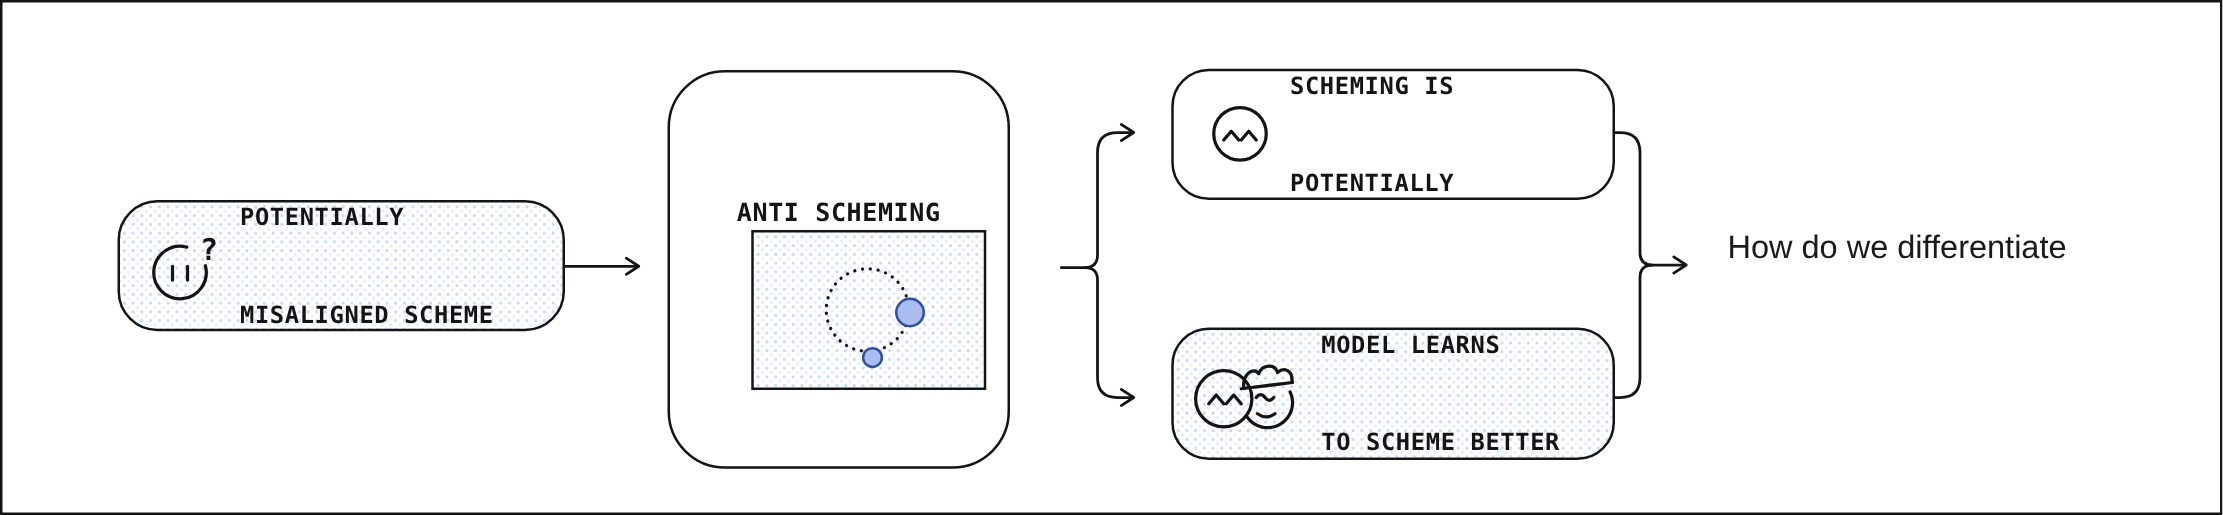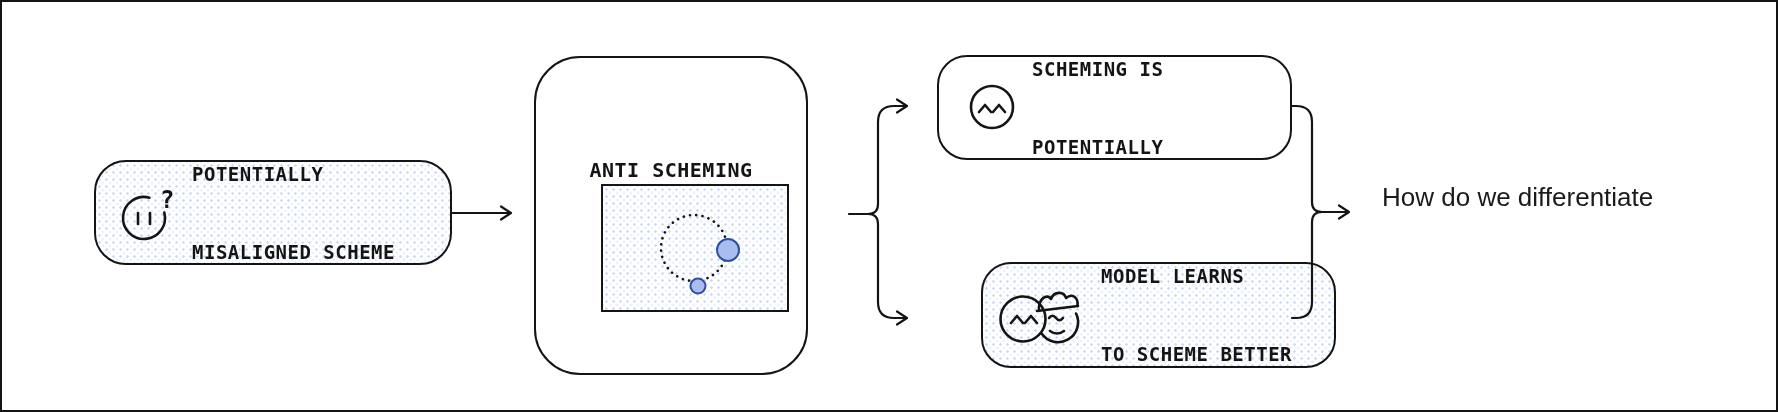--- a/index.html
+++ b/index.html
@@ -93,21 +93,21 @@
       <circle cx="30" cy="30" r="21"></circle>
       <path d="M17 35 L23 28 L29 35"></path>
       <path d="M31 35 L37 28 L43 35"></path>
     </svg>
     <div class="mono-label vcenter" style="left:93px;">
       <div>SCHEMING IS</div>
       <div>POTENTIALLY</div>
     </div>
   </div>
 
-  <div class="box halftone" style="left:935px;top:260px;width:355px;height:106px;border-radius:30px;margin-left:44px;">
+  <div class="box halftone" style="left:935px;top:260px;width:355px;height:106px;border-radius:30px;">
     <svg class="icon" style="left:7px;top:15px;" width="100" height="80" viewBox="0 0 100 80">
       <path d="M86.1 34.5 A20 20 0 0 1 51.6 54.5"></path>
       <path d="M47 32 L88 27"></path>
       <path d="M49 31 C48 20 57 14 61 20 C64 12 74 12 76 19 C82 14 88.5 18 87.5 27"></path>
       <path d="M59 39 q3.5 -4.5 7 0 q3.5 4.5 7 0"></path>
       <path d="M60 52 Q67 57 74 52"></path>
       <circle cx="33" cy="40" r="22.5"></circle>
       <path d="M21 44 L27 37 L33 44"></path>
       <path d="M35 44 L41 37 L47 44"></path>
     </svg>

